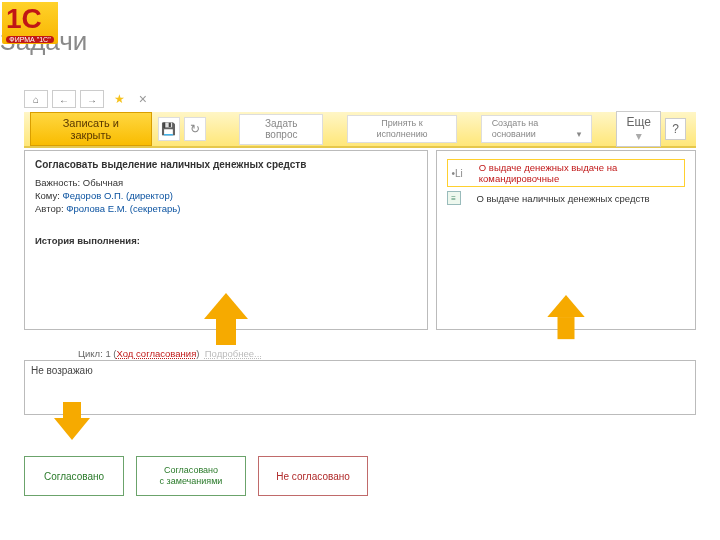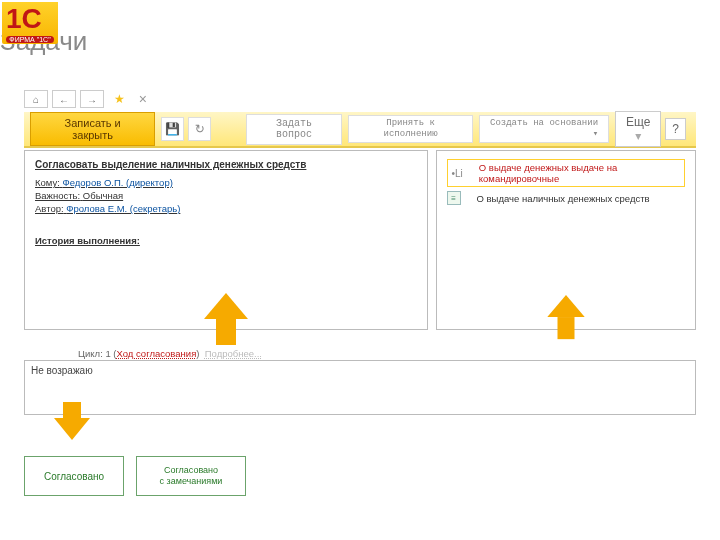--- a/index.html
+++ b/index.html
@@ -50,36 +50,36 @@
     background:linear-gradient(180deg,#ffd741,#f9bc00);
     border:1px solid #d99e00; color:#5a3800; font-weight:500;
     padding:4px 14px; margin-right:6px; font-size:11px;
   }
   .ribbon-icon{
     width:24px; height:24px; border:1px solid #ddd; background:#fff;
     display:flex; align-items:center; justify-content:center; margin-right:4px; font-size:12px; color:#888;
   }
   .ribbon-gap{ width:32px; }
   .btn-plain{
-    background:#fff; border:1px solid #ddd; padding:3px 10px 4px; margin-right:6px;
-    font-size:10px; color:#888; line-height:11px; min-height:24px;font-family:Liberation Mono, monospace;
+    background:#fff; border:1px solid #ddd; padding:3px 10px 4px; margin-right:24px;
+    font-size:10px; color:#888; line-height:11px; min-height:24px;
   }
   .btn-plain.two{ padding:2px 10px 2px; font-size:9px; }
   .ribbon-spacer{ flex:1; }
   .btn-more{
     background:#fff; border:1px solid #ccc; padding:3px 6px; font-size:12px; color:#666; margin-right:4px;
   }
   .panels {
     position:absolute; top:150px; left:24px; right:24px; height:180px;
     display:flex; gap:8px;
   }
   .panel{
     border:1px solid #bbb; background:#fff; padding:8px 10px; flex:1; position:relative;
   }
-  .panel.left{ flex:1.6;text-decoration:underline; }
+  .panel.left{ flex:1.6; }
   .task-title{ font-weight:700; font-size:10px; margin-bottom:6px;}
   .meta-row{ font-size:9.5px; line-height:13px; }
   .meta-row .link{ color:#0a52a0; }
   .hist-head{ margin-top:20px; font-size:9.5px; font-weight:400;}
   .hist-line{ font-size:9.5px; }
   .arrow-up{
     position:absolute; bottom:10px; left:50%; transform:translateX(-50%);
     width:0;height:0;border-left:22px solid transparent;border-right:22px solid transparent;border-bottom:26px solid #f6aa00;
   }
   .arrow-up::after{
@@ -151,24 +151,24 @@
   </button>
   <div class="ribbon-spacer"></div>
   <button class="btn-more"><span>Еще</span> <span style="color:#aaa;">▾</span></button>
   <button class="btn-more">?</button>
 </div>
 
 <div class="panels">
   <div class="panel left">
     <div class="task-title">Согласовать выделение наличных денежных средств</div>
     <div class="meta-row">
+      <span>Важность:</span> <span>Обычная</span>
+    </div>
+    <div class="meta-row">
       <span>Кому:</span> <span class="link">Федоров О.П. (директор)</span>
-    </div>
-    <div class="meta-row">
-      <span>Важность:</span> <span>Обычная</span>
     </div>
     <div class="meta-row">
       <span>Автор:</span> <span class="link">Фролова Е.М. (секретарь)</span>
     </div>
     <div class="hist-head"><b>История выполнения:</b></div>
     <div class="arrow-up"></div>
   </div>
 
   <div class="panel">
     <div class="right-row highlight">
@@ -192,13 +192,14 @@
 </div>
 
 <div class="arrow-down"></div>
 
 <div class="decision-row">
   <button class="dec-btn ok">Согласовано</button>
   <button class="dec-btn okrem">
     <div>Согласовано</div>
     <div>с замечаниями</div>
   </button>
+  <button class="dec-btn no">Не согласовано</button>
 </div>
 
 </body></html>

